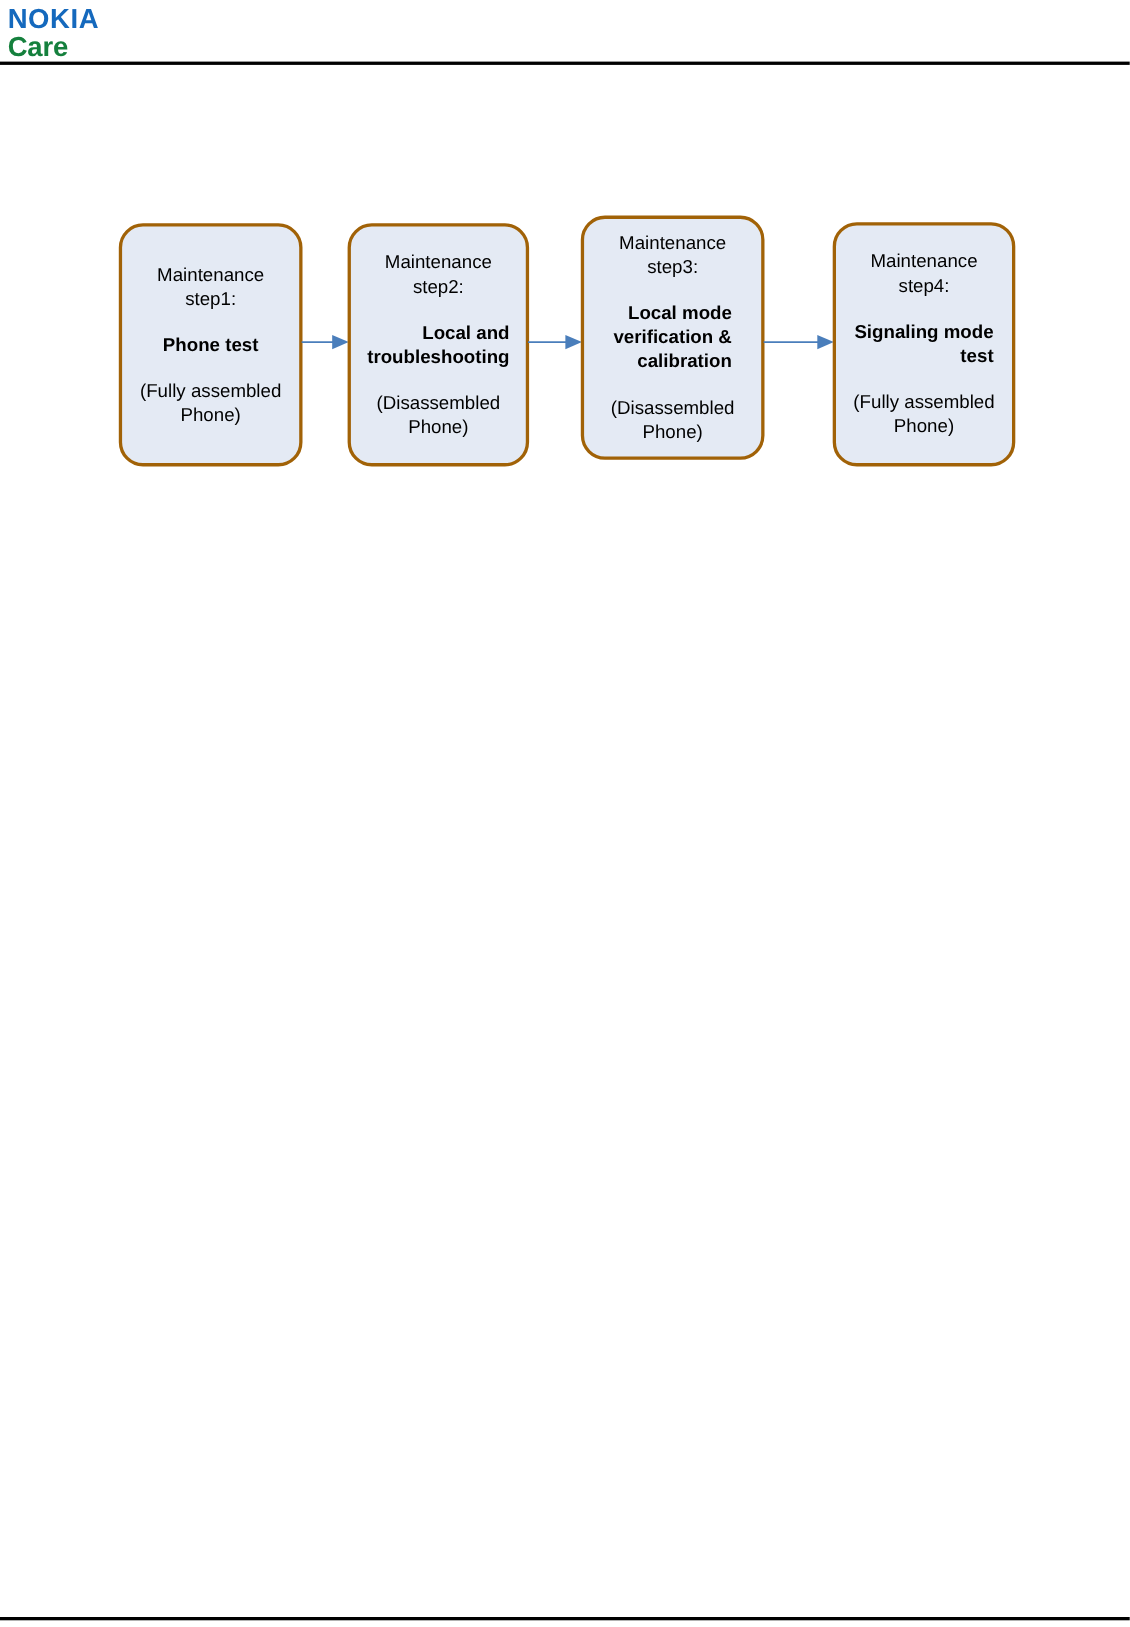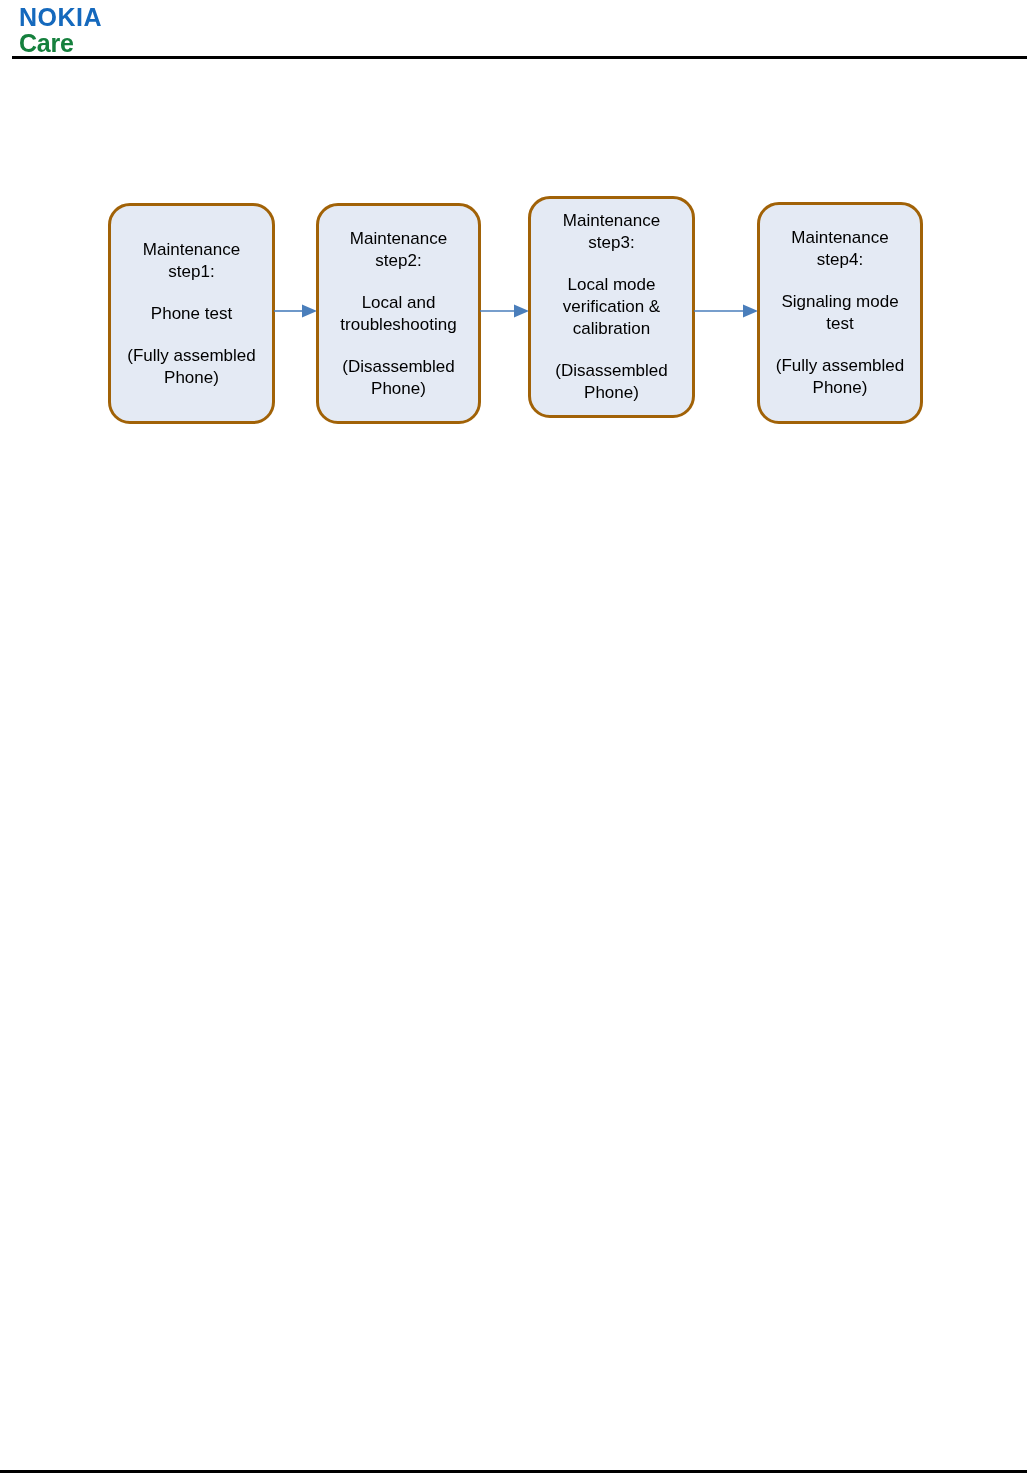--- a/index.html
+++ b/index.html
@@ -12,21 +12,21 @@
     width: 1027px;
     height: 1479px;
     position: relative;
     font-family: "Liberation Sans", sans-serif;
     overflow: hidden;
   }
 
   
   .page-header {
     position: absolute;
-    left: 12px;
+    left: 0;
     top: 0;
     width: 882px;
     height: 60px;
   }
   .brand-logo {
     position: absolute;
     left: 7px;
     top: 2px;
     width: 200px;
     height: 52px;
@@ -93,22 +93,23 @@
     color: #000000;
     font-size: 17px;
     line-height: 22px;
     padding: 6px 4px;
   }
   .flow-node .node-step {
     font-weight: normal;
     white-space: pre-line;
   }
   .flow-node .node-title {
-    font-weight: normal;
+    font-weight: bold;
     white-space: pre-line;
+    text-align: right;
   }
   .flow-node .node-note {
     font-weight: normal;
     white-space: pre-line;
   }
   .gap-a { height: 20px; }
   .gap-b { height: 20px; }
 
   
   #node-1 { left: 108px; top: 203px; width: 167px; height: 221px; }

